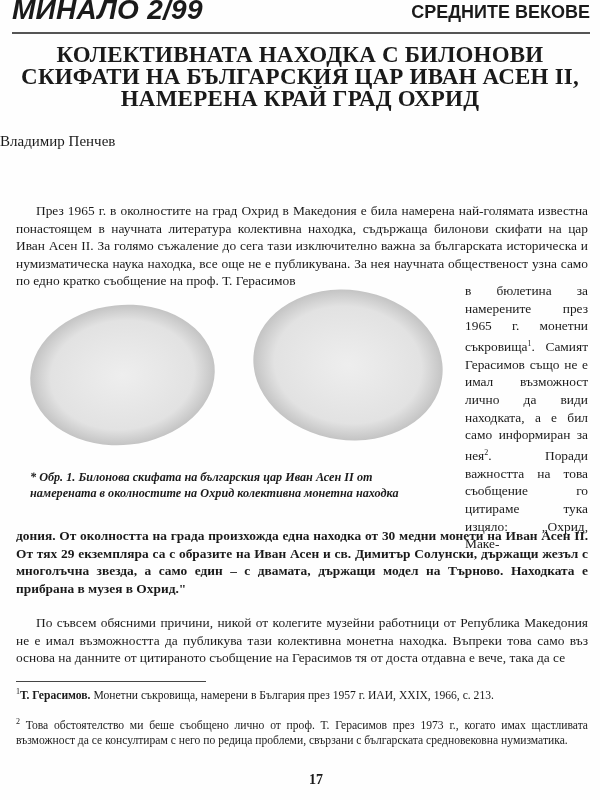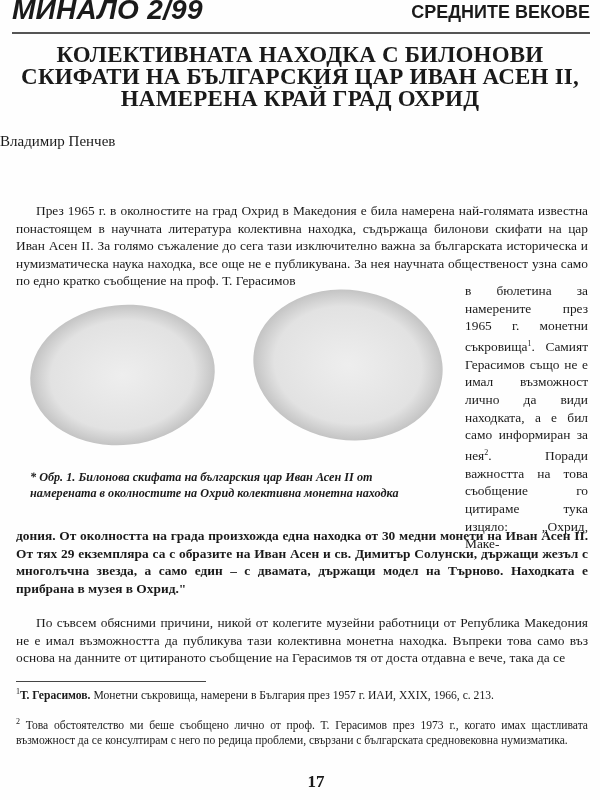--- a/index.html
+++ b/index.html
@@ -17,21 +17,21 @@
     .coins { position:absolute; left:18px; top:285px; width:430px; height:168px; }
     .coin { position:absolute; border-radius:50%; background:radial-gradient(ellipse at 50% 50%, #eeeeee 0%, #e2e2e2 55%, #a8a8a8 85%, #5a5a5a 100%); }
     .coin1 { left:12px; top:20px; width:185px; height:140px; transform:rotate(-6deg); }
     .coin2 { left:235px; top:5px; width:190px; height:150px; transform:rotate(8deg); }
     .caption { position:absolute; left:30px; width:410px; top:470px; text-align:left; font-style:italic; font-weight:bold; font-size:12.2px; line-height:15.5px; }
     .fnrule { position:absolute; left:16px; width:190px; top:681px; border-top:1px solid #444; }
     .fn { position:absolute; left:16px; right:12px; font-size:11.6px; line-height:14.8px; text-align:justify; }
     .fn1 { top:685px; }
     .fn2 { top:715px; }
     .fn sup, .side sup { font-size:8px; }
-    .pageno { position:absolute; left:0; right:0; top:772px; text-align:center; font-weight:bold; font-size:17px;margin-left:32px; }
+    .pageno { position:absolute; left:0; right:0; top:772px; text-align:center; font-weight:bold; font-size:14px;margin-left:32px; }
   </style>
 </head>
 <body>
 
 <div class="header">
   <span class="left">МИНАЛО 2/99</span>
   <span class="right">СРЕДНИТЕ ВЕКОВЕ</span>
 </div>
 
 <div class="title">КОЛЕКТИВНАТА НАХОДКА С БИЛОНОВИ СКИФАТИ НА БЪЛГАРСКИЯ ЦАР ИВАН АСЕН II, НАМЕРЕНА КРАЙ ГРАД ОХРИД</div>

